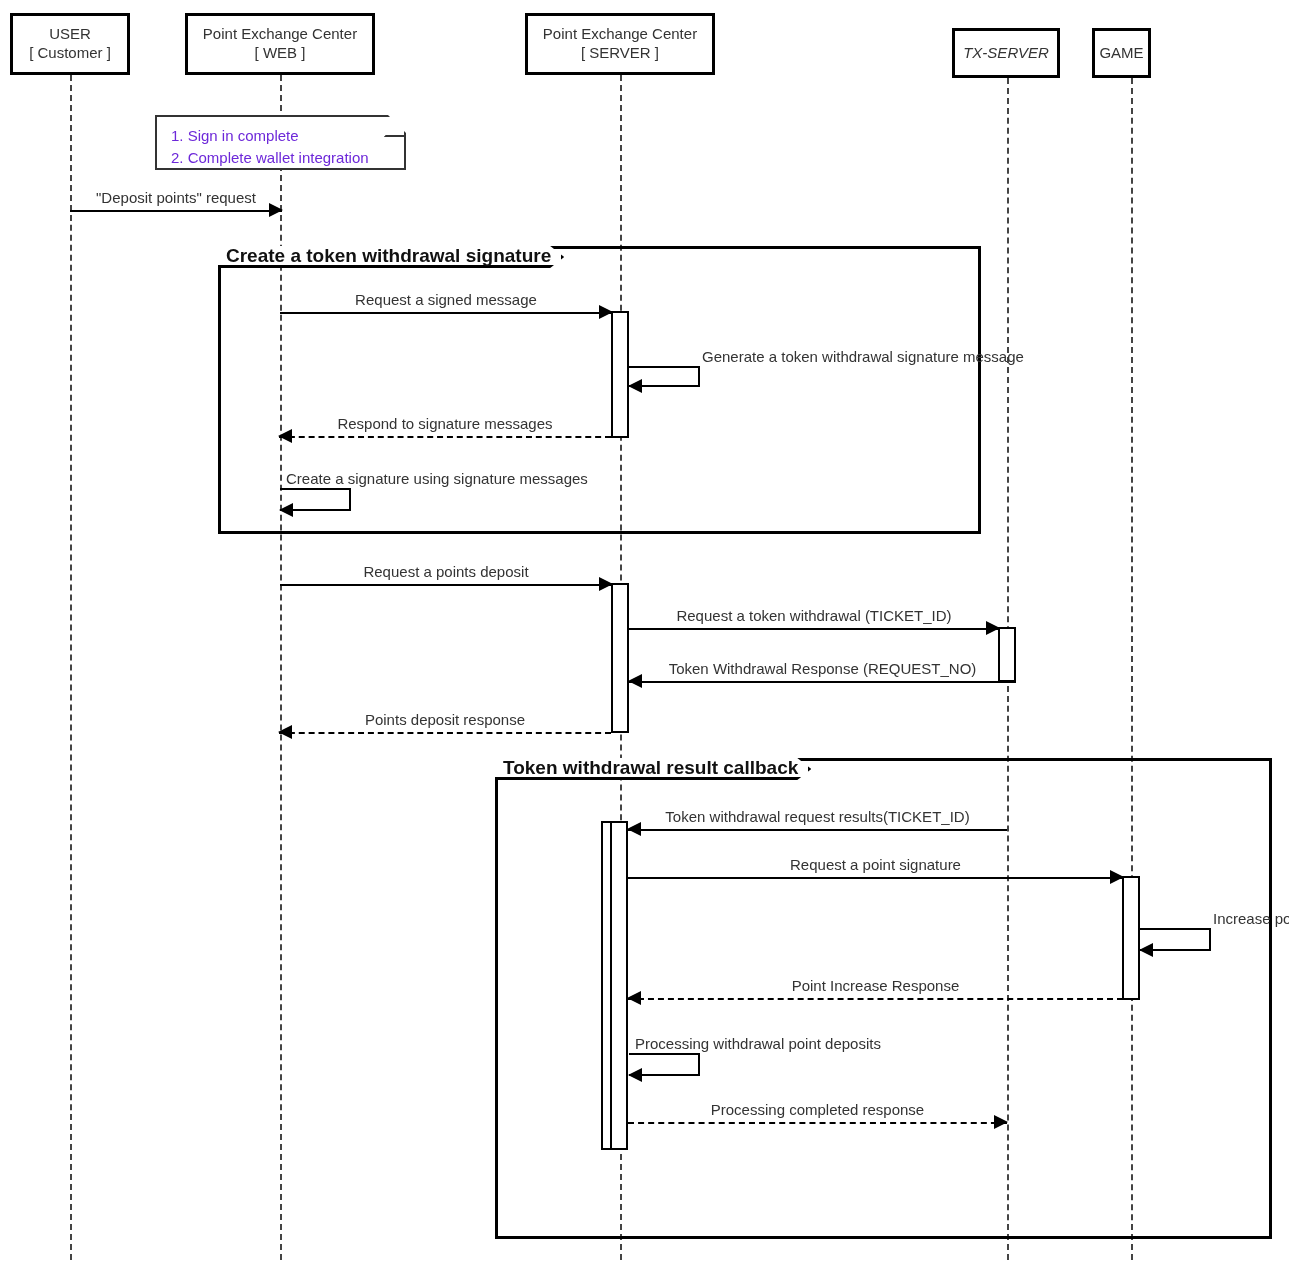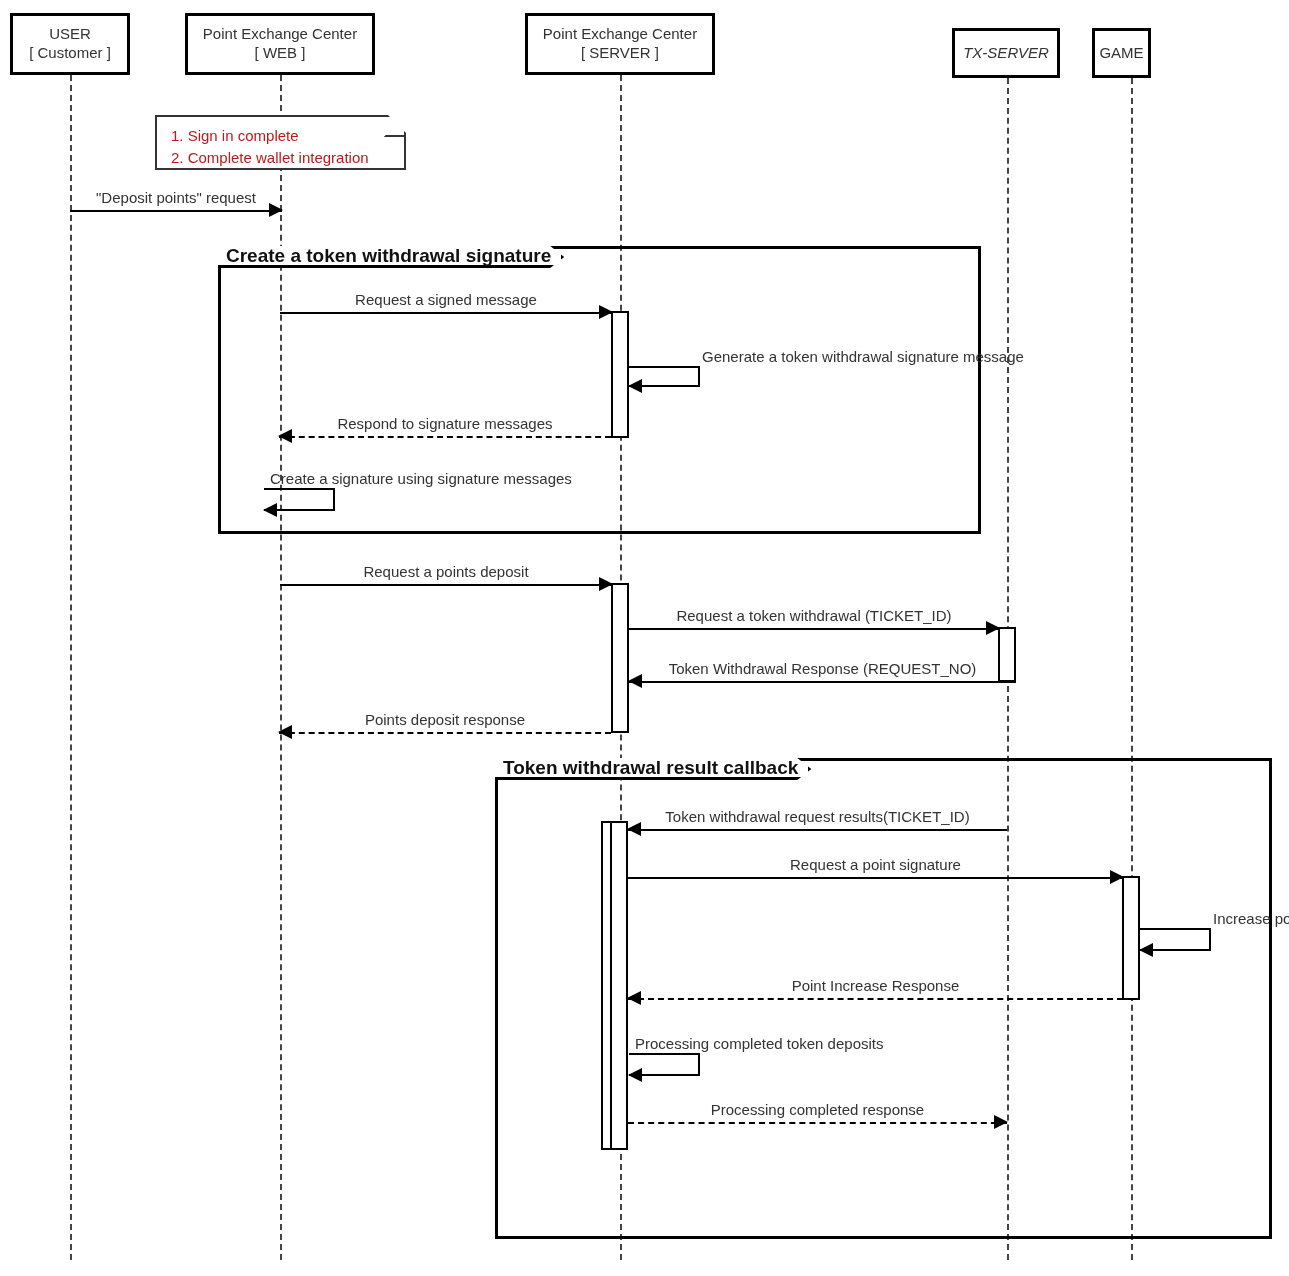--- a/index.html
+++ b/index.html
@@ -20,21 +20,21 @@
 
   
   .fragment{position:absolute;box-sizing:border-box;border:3px solid #000;background:transparent;}
   .frag-label{position:absolute;box-sizing:border-box;background:#fff;border:3px solid #000;
               border-top:none;border-left:none;font-size:19px;font-weight:bold;color:#111;
               display:flex;align-items:center;padding:0 10px 0 8px;white-space:nowrap;
               clip-path:polygon(0 0, calc(100% - 14px) 0, 100% 50%, calc(100% - 14px) 100%, 0 100%);}
 
   
   .note{position:absolute;box-sizing:border-box;background:#fff;border:2px solid #333;
-        font-size:15px;color:#b91c1c;line-height:1.45;padding:8px 14px;
+        font-size:15px;color:#6d28d9;line-height:1.45;padding:8px 14px;
         clip-path:polygon(0 0, calc(100% - 18px) 0, 100% 18px, 100% 100%, 0 100%);}
   .note .fold{position:absolute;top:0;right:0;width:18px;height:18px;
               border-left:2px solid #333;border-bottom:2px solid #333;
               transform-origin:top right;background:#fff;
               clip-path:polygon(0 100%, 100% 100%, 100% 0);}
   .note-line{display:block;white-space:nowrap;}
 
   
   .msg{position:absolute;height:0;}
   .msg .line{position:absolute;left:0;top:0;width:100%;height:0;border-top:2px solid #000;}
@@ -124,21 +124,21 @@
     <div class="head"></div>
     <div class="label rightside">Generate a token withdrawal signature message</div>
   </div>
 
   <div class="msg left dashed" style="left:279px; top:436px; width:332px;">
     <div class="line"></div>
     <div class="head"></div>
     <div class="label">Respond to signature messages</div>
   </div>
 
-  <div class="selfmsg" style="left:264px; top:488px; width:71px; height:23px;">
+  <div class="selfmsg" style="left:280px; top:488px; width:71px; height:23px;">
     <div class="head"></div>
     <div class="label">Create a signature using signature messages</div>
   </div>
 
   <div class="msg right" style="left:280px; top:584px; width:332px;">
     <div class="line"></div>
     <div class="head"></div>
     <div class="label">Request a points deposit</div>
   </div>
 
@@ -178,21 +178,21 @@
   </div>
 
   <div class="msg left dashed" style="left:628px; top:998px; width:495px;">
     <div class="line"></div>
     <div class="head"></div>
     <div class="label">Point Increase Response</div>
   </div>
 
   <div class="selfmsg" style="left:629px; top:1053px; width:71px; height:23px;">
     <div class="head"></div>
-    <div class="label">Processing completed token deposits</div>
+    <div class="label">Processing withdrawal point deposits</div>
   </div>
 
   <div class="msg right dashed" style="left:628px; top:1122px; width:379px;">
     <div class="line"></div>
     <div class="head"></div>
     <div class="label">Processing completed response</div>
   </div>
 
 
 </div>

